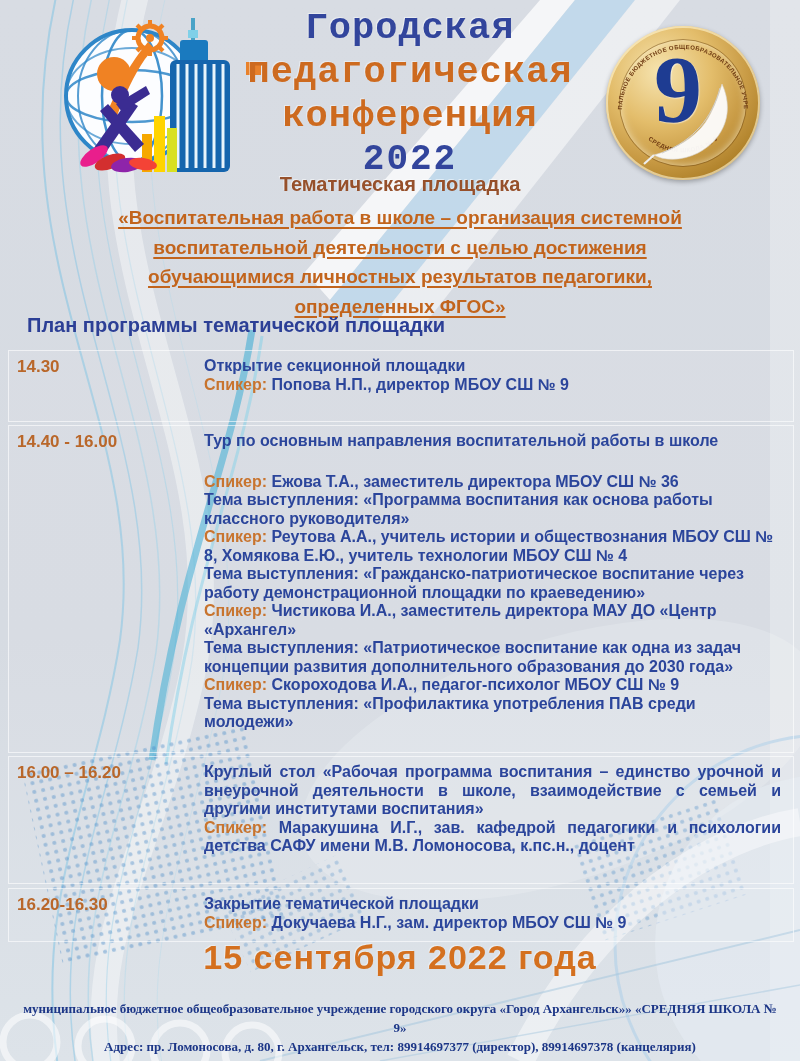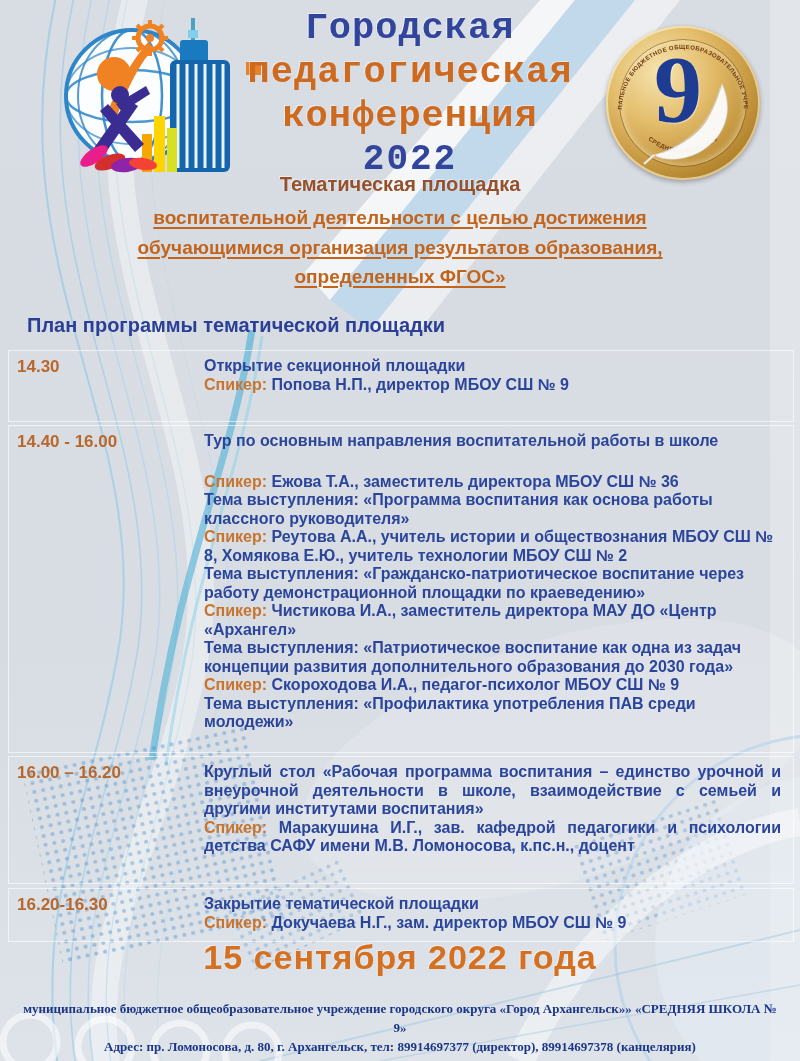--- a/index.html
+++ b/index.html
@@ -188,43 +188,44 @@
 
   <div class="layer titles">
     <div class="t-navy">Городская</div>
     <div class="t-orange">педагогическая</div>
     <div class="t-orange">конференция</div>
     <div class="t-year">2022</div>
   </div>
   <div class="layer subtitle">Тематическая площадка</div>
 
   <div class="layer theme">
+    <div><span>«Воспитательная работа в школе – организация системной</span></div>
     <div><span>воспитательной деятельности с целью достижения</span></div>
-    <div><span>обучающимися организация результатов образования,</span></div>
+    <div><span>обучающимися личностных результатов педагогики,</span></div>
     <div><span>определенных ФГОС»</span></div>
   </div>
 
   <div class="layer plan">План программы тематической площадки</div>
 
   <div class="layer schedule" id="schedule-rows">
       <div class="srow">
         <div class="stime">14.30</div>
         <div class="scontent">
           <div class="sline"><span class="ntext">Открытие секционной площадки</span></div>
           <div class="sline"><span class="olabel">Спикер:</span><span class="ntext"> Попова Н.П., директор МБОУ СШ № 9</span></div>
         </div>
       </div>
       <div class="srow">
         <div class="stime">14.40 - 16.00</div>
         <div class="scontent">
           <div class="sline"><span class="ntext">Тур по основным направления воспитательной работы в школе</span></div>
           <div class="sline blank"></div>
           <div class="sline"><span class="olabel">Спикер:</span><span class="ntext"> Ежова Т.А., заместитель директора МБОУ СШ № 36</span></div>
           <div class="sline"><span class="ntext">Тема выступления: «Программа воспитания как основа работы классного руководителя»</span></div>
-          <div class="sline"><span class="olabel">Спикер:</span><span class="ntext"> Реутова А.А., учитель истории и обществознания МБОУ СШ № 8, Хомякова Е.Ю., учитель технологии МБОУ СШ № 2</span></div>
+          <div class="sline"><span class="olabel">Спикер:</span><span class="ntext"> Реутова А.А., учитель истории и обществознания МБОУ СШ № 8, Хомякова Е.Ю., учитель технологии МБОУ СШ № 4</span></div>
           <div class="sline"><span class="ntext">Тема выступления: «Гражданско-патриотическое воспитание через работу демонстрационной площадки по краеведению»</span></div>
           <div class="sline"><span class="olabel">Спикер:</span><span class="ntext"> Чистикова И.А., заместитель директора МАУ ДО «Центр «Архангел»</span></div>
           <div class="sline"><span class="ntext">Тема выступления: «Патриотическое воспитание как одна из задач концепции развития дополнительного образования до 2030 года»</span></div>
           <div class="sline"><span class="olabel">Спикер:</span><span class="ntext"> Скороходова И.А., педагог-психолог МБОУ СШ № 9</span></div>
           <div class="sline"><span class="ntext">Тема выступления: «Профилактика употребления ПАВ среди молодежи»</span></div>
         </div>
       </div>
       <div class="srow">
         <div class="stime">16.00 – 16.20</div>
         <div class="scontent">

